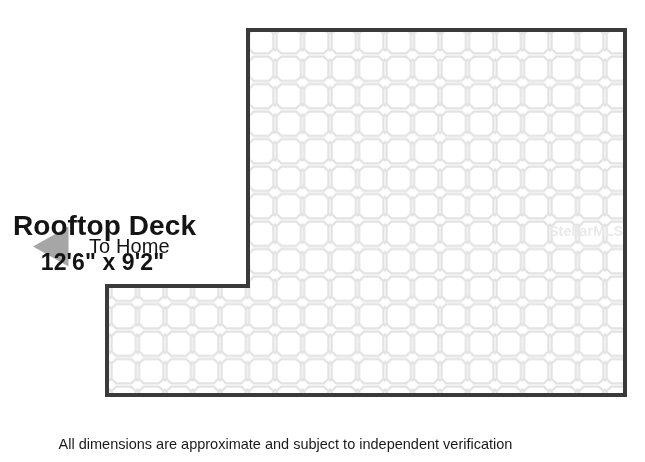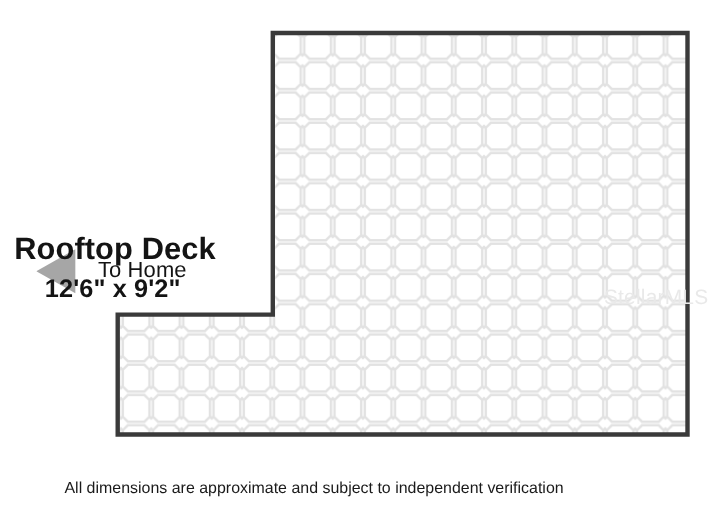--- a/index.html
+++ b/index.html
@@ -77,28 +77,27 @@
     font-weight: bold;
     line-height: 28px;
     transform: translateX(-220px);
   }
 
   
   #watermark {
     position: absolute;
     left: 549px;
     top: 223px;
-    font-size: 19px;
-    font-weight: 400;
+    font-size: 14px;
+    font-weight: 700;
     color: #e9e9e9;
     letter-spacing: 0.2px;
     white-space: nowrap;
     pointer-events: none;
     user-select: none;
-    margin-top: 37px;
   }
 
   
   #disclaimer {
     position: absolute;
     left: 0;
     top: 434px;
     width: 571px;
     text-align: center;
     font-size: 14.5px;

